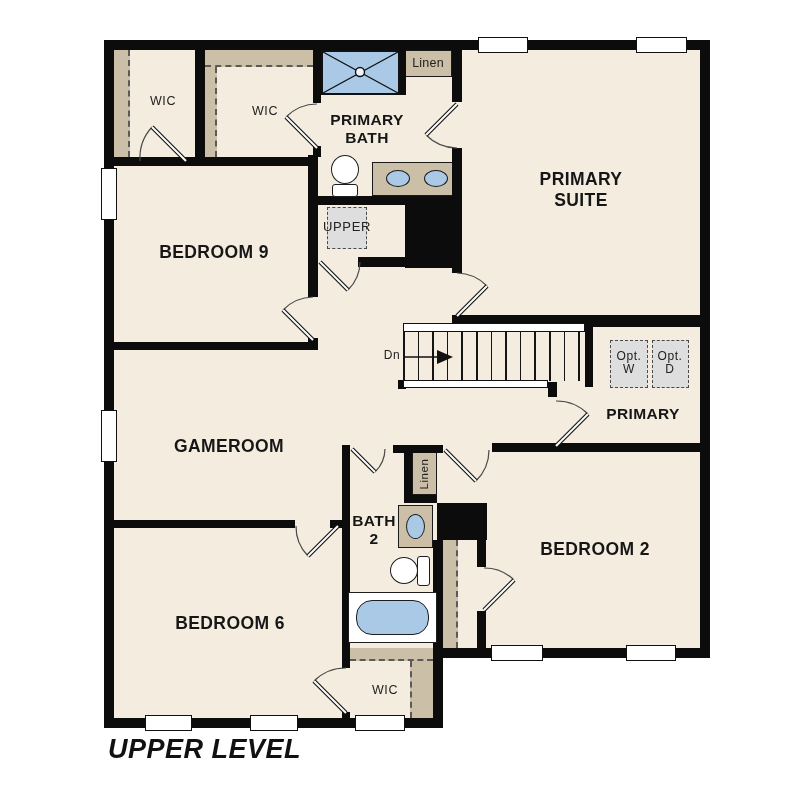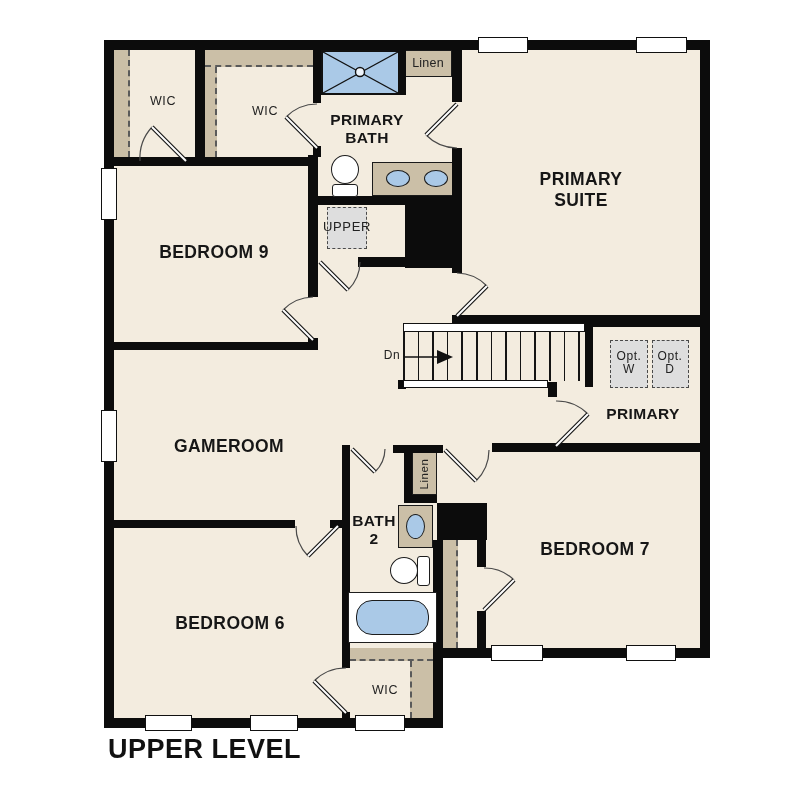--- a/index.html
+++ b/index.html
@@ -183,18 +183,18 @@
   <div class="room-label" style="left:229px;top:446px;">GAMEROOM</div>
   <div class="small-label" style="left:392px;top:356px;font-size:12px;">Dn</div>
   <div class="small-label" style="left:629px;top:363px;font-size:12px;">Opt.
 W</div>
   <div class="small-label" style="left:670px;top:363px;font-size:12px;">Opt.
 D</div>
   <div class="room-label" style="left:643px;top:414px;font-size:15.5px;">PRIMARY</div>
   <div class="small-label rot" style="left:424px;top:474px;font-size:11.5px;">Linen</div>
   <div class="room-label" style="left:374px;top:530px;font-size:15.5px;">BATH
 2</div>
-  <div class="room-label" style="left:595px;top:549px;">BEDROOM 7</div>
+  <div class="room-label" style="left:595px;top:549px;">BEDROOM 2</div>
   <div class="room-label" style="left:230px;top:623px;">BEDROOM 6</div>
   <div class="small-label" style="left:385px;top:690px;">WIC</div>
-  <div class="title" style="left:108px;top:734px;">UPPER LEVEL</div>
+  <div class="title" style="left:108px;top:734px;font-style:italic;">UPPER LEVEL</div>
 
 </div>
 
 </body></html>

